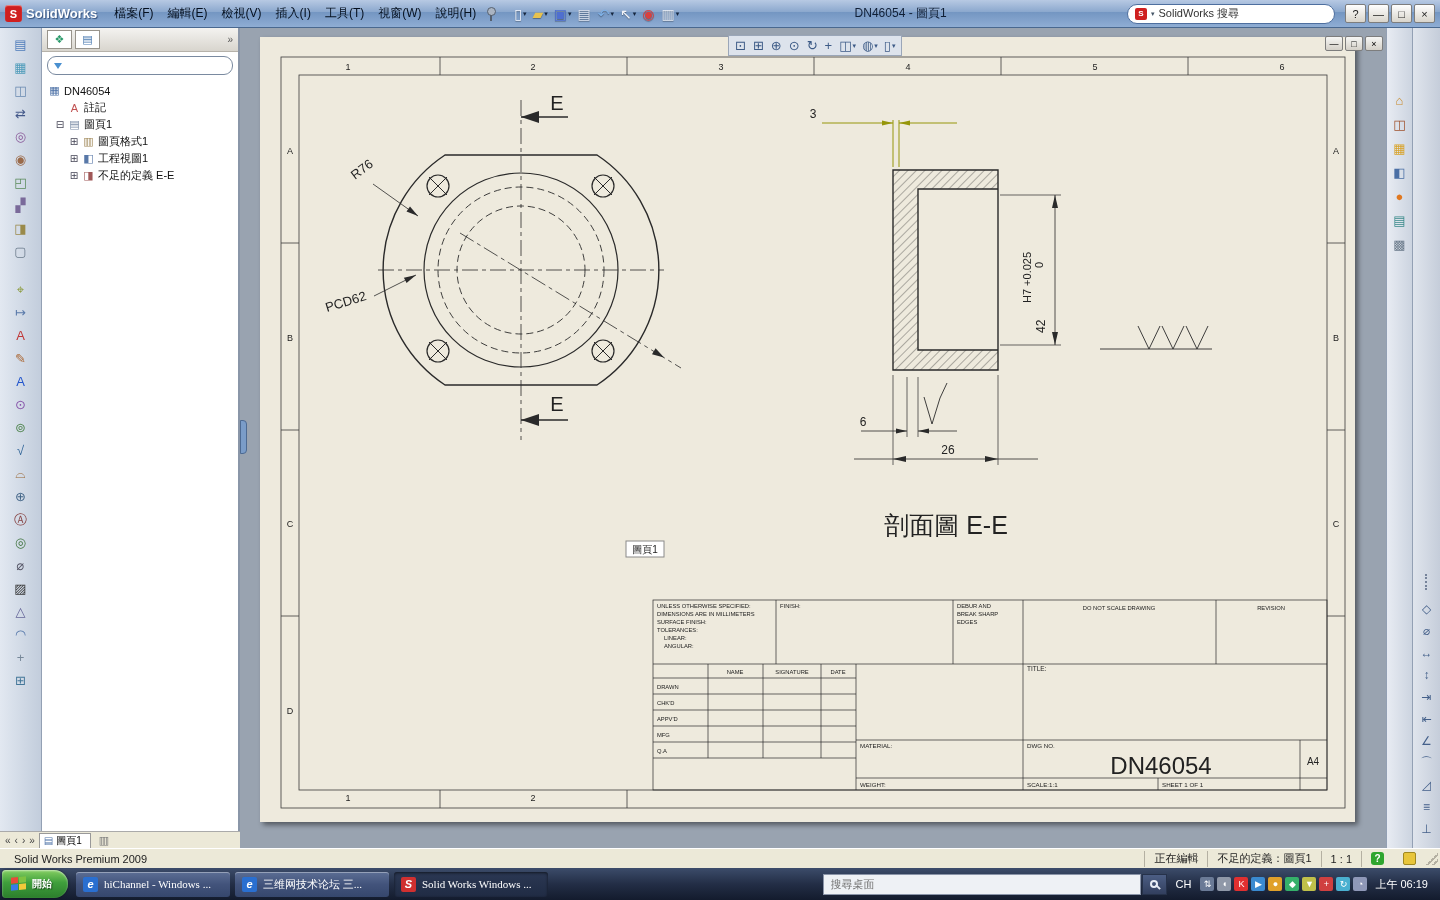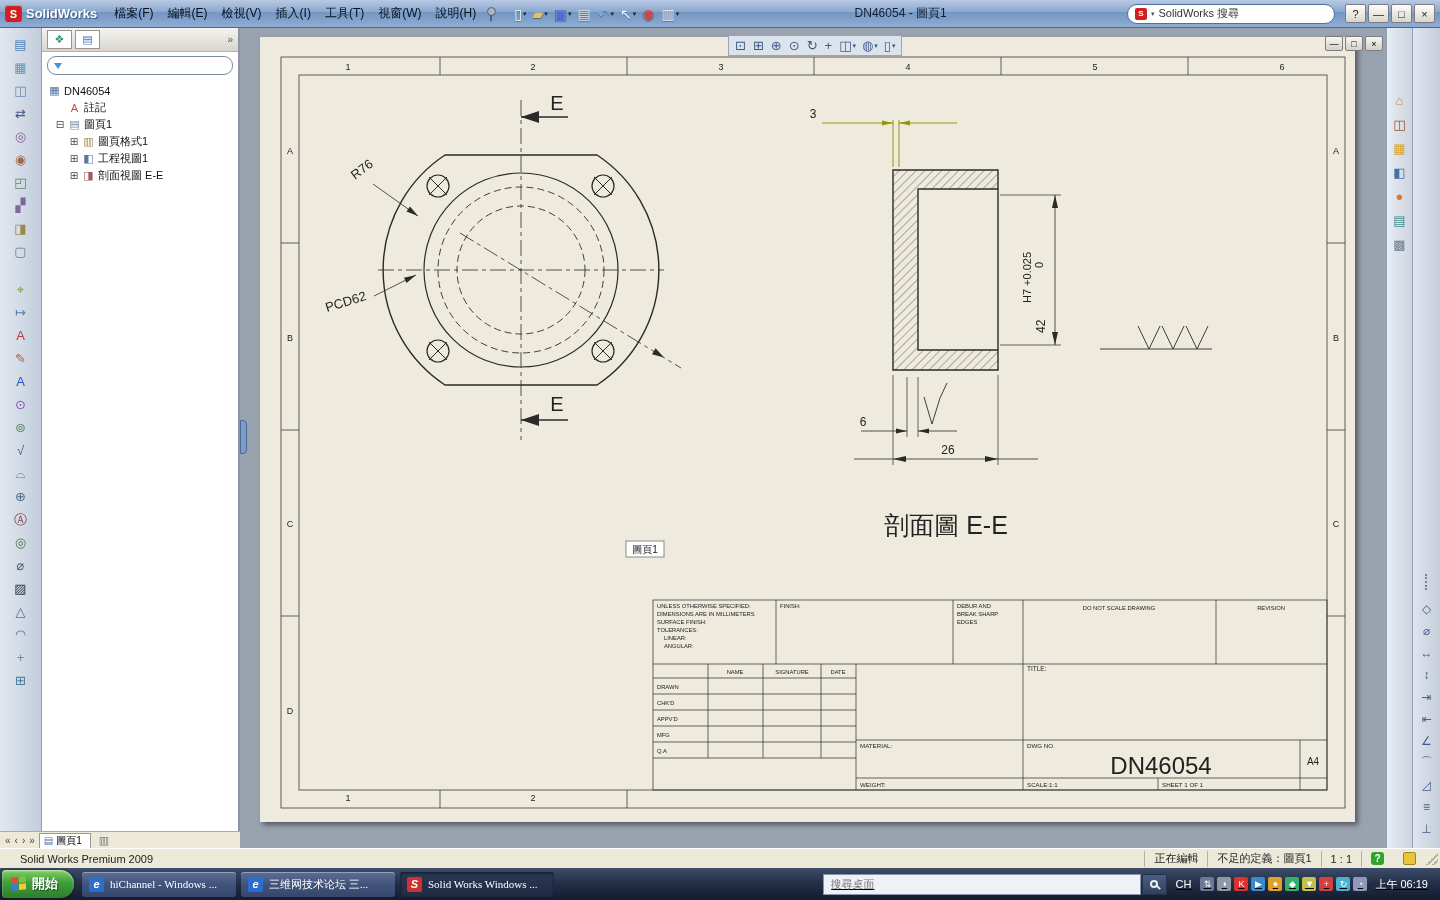--- a/index.html
+++ b/index.html
@@ -100,55 +100,55 @@
   #right-toolbar { width:28px; background:linear-gradient(90deg,#e0e5ed,#c5cdda);
     border-left:1px solid #93a0b4; display:flex; flex-direction:column; align-items:center;
     justify-content:flex-end; padding-bottom:10px; gap:3px; }
   .rt-grip { width:4px; height:16px; border-left:2px dotted #76839a; margin-bottom:6px; }
   .rt-btn { width:22px; height:19px; display:flex; align-items:center; justify-content:center;
     font-size:12px; color:#44608a; }
 
   
   #status-bar { position:absolute; left:0; right:0; bottom:32px; height:20px; background:#ece9d8;
     border-top:1px solid #fff; display:flex; align-items:center; font-size:11px; color:#222; }
-  .sb-left { flex:1; padding-left:20px; }
+  .sb-left { flex:1; padding-left:14px; }
   .sb-cell { padding:0 9px; height:16px; display:flex; align-items:center;
     border-left:1px solid #b4b0a2; }
   .help-badge { width:13px; height:13px; border-radius:3px; background:#2fa52f; color:#fff;
     font-size:10px; font-weight:bold; display:flex; align-items:center; justify-content:center; }
   .sb-flag { width:13px; height:13px; background:#e8c53a; border:1px solid #a08820;
     border-radius:2px; margin:0 10px; }
   .sb-grip { width:12px; height:12px; margin-right:2px;
     background:linear-gradient(135deg,transparent 50%,#b4b0a2 50%,#b4b0a2 60%,transparent 60%,transparent 75%,#b4b0a2 75%,#b4b0a2 85%,transparent 85%); }
 
   
   #taskbar { position:absolute; left:0; right:0; bottom:0; height:32px;
     background:linear-gradient(#3c4c6a,#232e46 50%,#131b2d); display:flex; align-items:center; }
   .start-btn { height:28px; margin:0 3px 0 2px; padding:0 16px 0 9px;
     border-radius:4px 14px 14px 4px;
     background:linear-gradient(#85cf62,#3f9f3c 45%,#2c7e2c);
     box-shadow:inset 0 1px 2px rgba(255,255,255,.55), 0 0 3px rgba(0,0,0,.5);
-    display:flex; align-items:center; gap:6px; color:#fff; font-weight:bold; font-size:13px;
+    display:flex; align-items:center; gap:6px; color:#fff; font-weight:bold; font-size:10px;
     text-shadow:1px 1px 1px #1c4d1c; }
   .win-flag { width:15px; height:14px; display:grid; grid-template-columns:7px 7px;
     grid-template-rows:6px 6px; gap:1px; transform:skewY(-6deg); }
   .win-flag i:nth-child(1){background:#e84a3a;} .win-flag i:nth-child(2){background:#7ec242;}
   .win-flag i:nth-child(3){background:#3a7ae8;} .win-flag i:nth-child(4){background:#f2c93a;}
   .tasks { display:flex; align-items:center; }
   .task-btn { width:154px; height:25px; margin-left:5px; border-radius:3px;
     background:linear-gradient(#5c6e94,#42537b 50%,#36476d);
     box-shadow:inset 0 1px 0 rgba(255,255,255,.35); display:flex; align-items:center; gap:6px;
     padding:0 7px; color:#fff; font-size:11px; }
   .tasks .task-btn:nth-child(3) { background:linear-gradient(#2b3853,#202b44);
     box-shadow:inset 0 1px 3px rgba(0,0,0,.6); }
   .task-icon { width:15px; height:15px; min-width:15px; border-radius:2px; color:#fff;
     font-weight:bold; font-style:italic; font-size:11px; display:flex; align-items:center;
     justify-content:center; }
   .task-label { overflow:hidden; white-space:nowrap; text-overflow:ellipsis;font-family:Liberation Serif, serif; }
-  .search-band { margin-left:auto; display:flex; align-items:center;text-decoration:underline; }
+  .search-band { margin-left:auto; display:flex; align-items:center; }
   .search-field { width:318px; height:21px; background:#eef1f5; border:1px solid #8a94a8;
     display:flex; align-items:center; }
   .search-field input { border:none; outline:none; background:transparent; width:100%;
     padding:0 7px; font-size:11px; color:#556; }
   .search-go { width:25px; height:21px; margin-left:1px; border:1px solid #26324a;
     background:linear-gradient(#4c5e84,#323f5e); display:flex; align-items:center; justify-content:center; }
   .mag { width:8px; height:8px; border:2px solid #e8edf5; border-radius:50%; position:relative; }
   .mag::after { content:""; position:absolute; width:6px; height:2px; background:#e8edf5;
     transform:rotate(45deg); right:-5px; bottom:-2px; }
   .lang { color:#fff; font-size:11px; margin:0 9px; }
@@ -360,21 +360,21 @@
           <div class="tree-row">
           <span class="t-indent" style="width: 18px;"></span>
           <span class="expander">⊞</span>
           <span class="node-icon" style="color: rgb(88, 120, 168);">◧</span>
           <span>工程視圖1</span>
         </div>
           <div class="tree-row">
           <span class="t-indent" style="width: 18px;"></span>
           <span class="expander">⊞</span>
           <span class="node-icon" style="color: rgb(160, 88, 88);">◨</span>
-          <span>剖面視圖 E-E</span>
+          <span>不足的定義 E-E</span>
         </div>
         </div>
     </div>
   </div>
 
   <div id="workspace">
     <div class="splitter"></div>
 
     <div class="view-toolbar">
 

